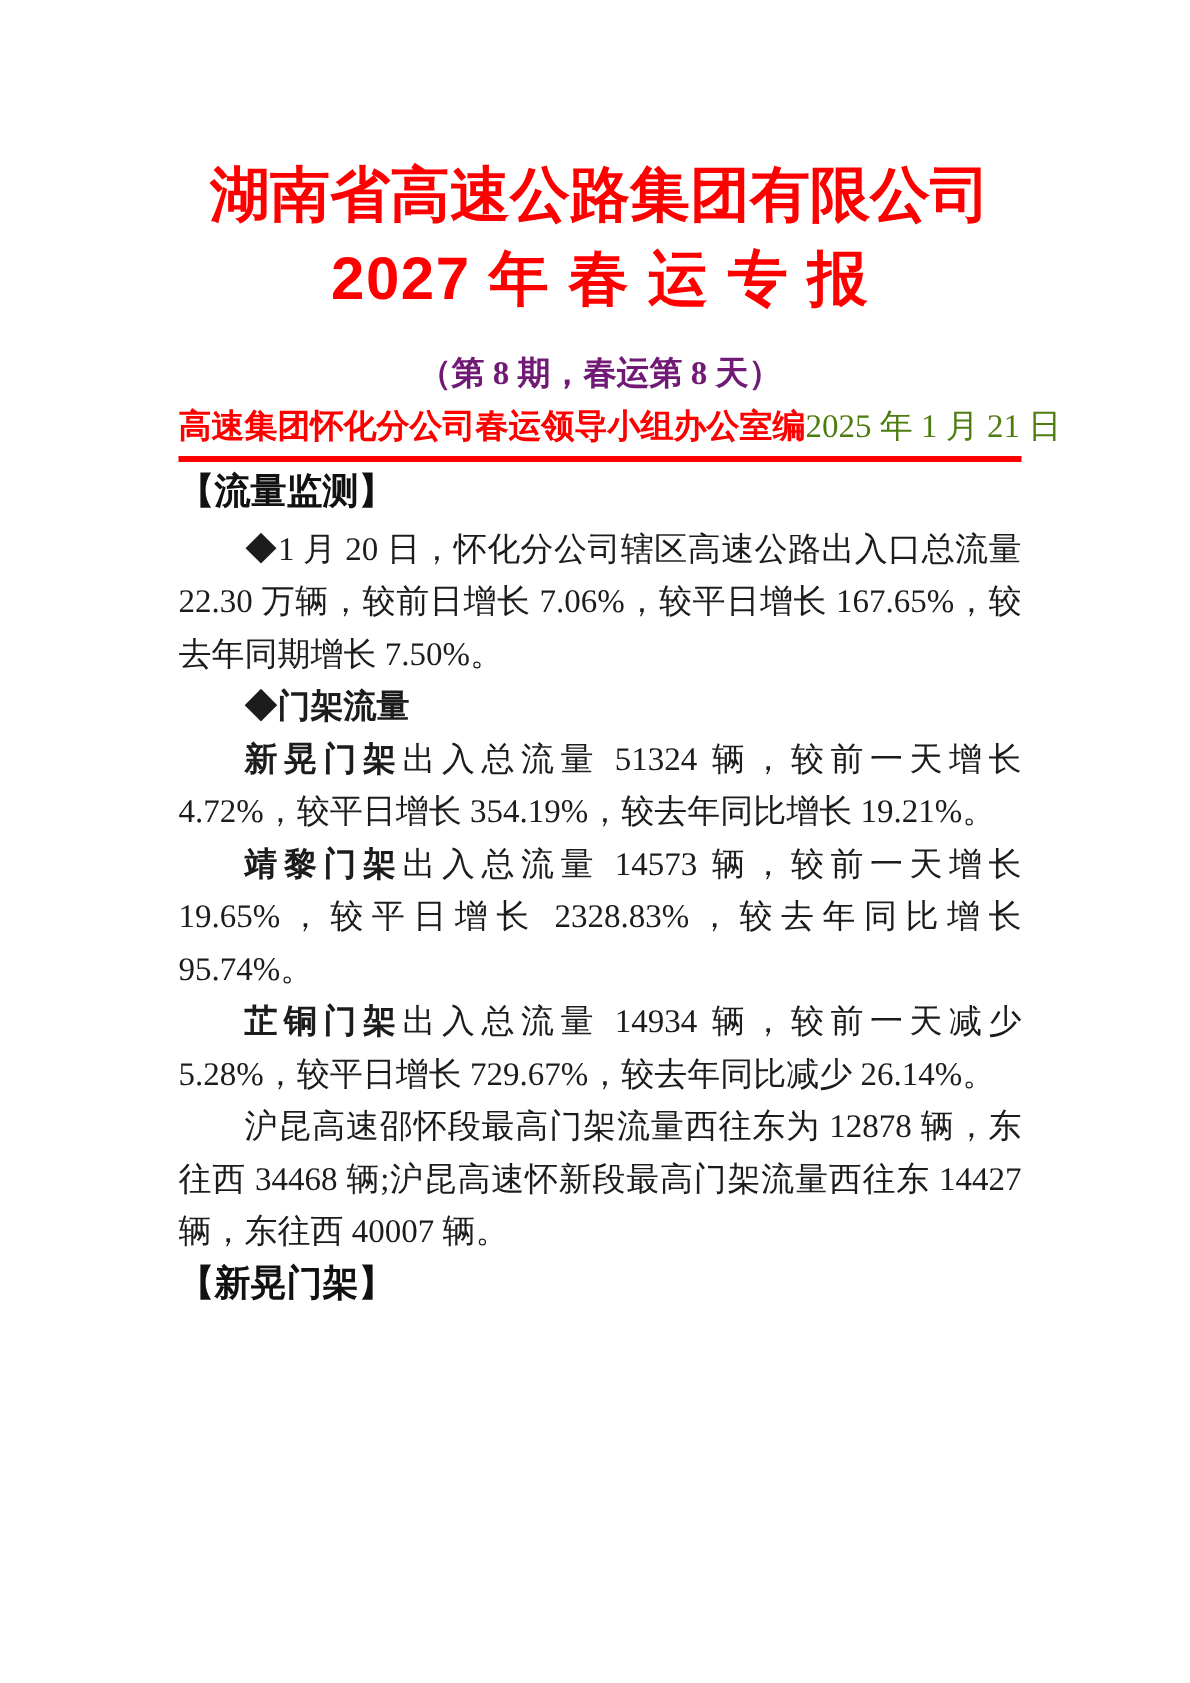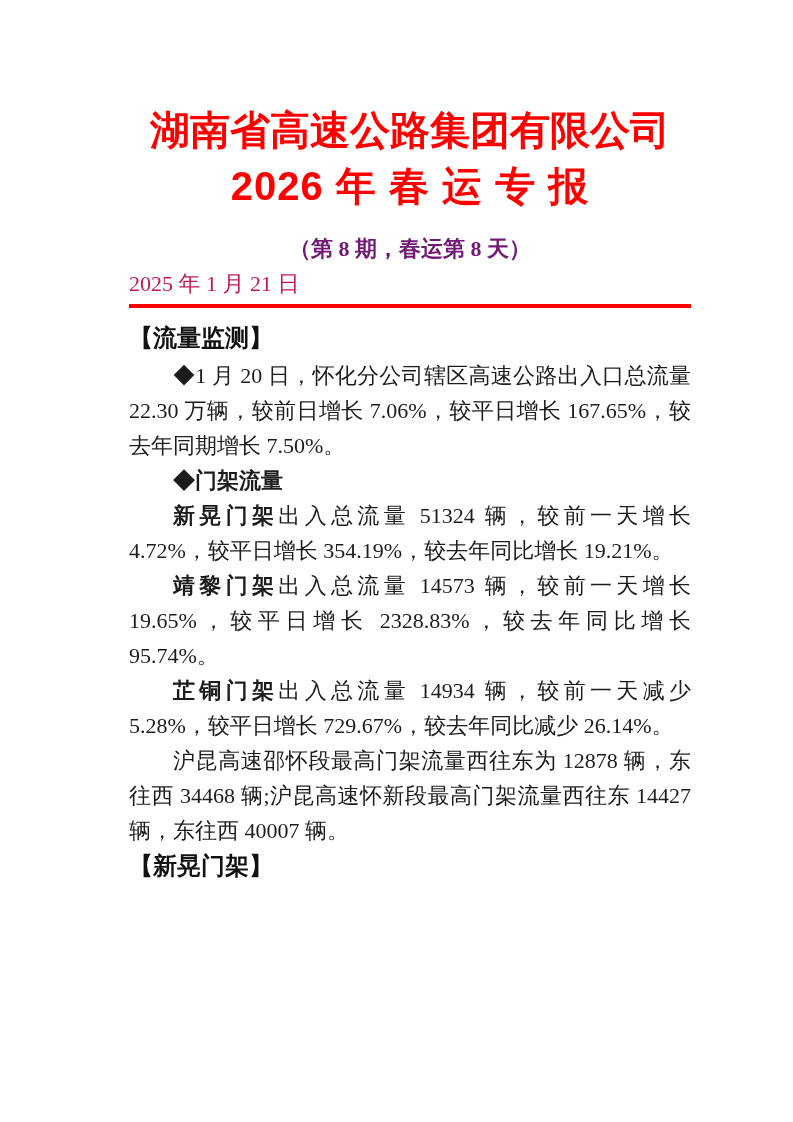--- a/index.html
+++ b/index.html
@@ -10,21 +10,21 @@
   }
   .page {
     position: relative;
     width: 793px; height: 1122px;
     background: #ffffff;
     overflow: hidden;
     color: #1a1a1a;
   }
   .content {
     position: absolute;
-    left: 129px; top: 0;
+    left: 119px; top: 0;
     width: 562px;
   }
   .title {
     font-family: "Liberation Sans", sans-serif;
     font-weight: bold;
     color: #ff0000;
     text-align: center;
     font-size: 40px;
     line-height: 44px;
     white-space: nowrap;
@@ -43,28 +43,28 @@
   .editor-row {
     margin-top: 5px;
     display: flex;
     justify-content: space-between;
     align-items: baseline;
     font-size: 22px;
     line-height: 30px;
     white-space: nowrap;
   }
   .editor-label { color: #ff0000; font-weight: bold; }
-  .issue-date { color: #be185d; }
+  .issue-date { color: #4d7c0f; }
   .red-rule {
     margin-top: 5px;
     height: 4px;
     background: #ff0000;
   }
   .body-text {
-    padding-top: 12px;
+    padding-top: 2px;
     font-size: 22px;
     line-height: 35px;
     text-align: justify;
     color: #1c1c1c;
   }
   .sec-heading {
     font-family: "Liberation Sans", sans-serif;
     font-size: 24px;
     line-height: 35px;
     font-weight: bold;
@@ -80,25 +80,26 @@
   .bullet { font-weight: inherit; }
   .subhead { font-weight: bold; }
 </style>
 </head>
 <body>
 
 <div class="page">
   <div class="content">
 
     <div class="title t1">湖南省高速公路集团有限公司</div>
-    <div class="title t3">2026 年 春 运 专 报</div>
+    <div class="title t3">2027 年 春 运 专 报</div>
 
     <div class="subtitle">（第 8 期，春运第 8 天）</div>
 
     <div class="editor-row">
+      <span class="editor-label">高速集团怀化分公司春运领导小组办公室编</span>
       <span class="issue-date">2025 年 1 月 21 日</span>
     </div>
     <div class="red-rule"></div>
 
     <div class="body-text">
 
       <h2 class="sec-heading">【流量监测】</h2>
 
       <p class="para"><span class="bullet">◆</span><span>1 月 20 日，怀化分公司辖区高速公路出入口总流量 22.30 万辆，较前日增长 7.06%，较平日增长 167.65%，较去年同期增长 7.50%。</span></p>
 

